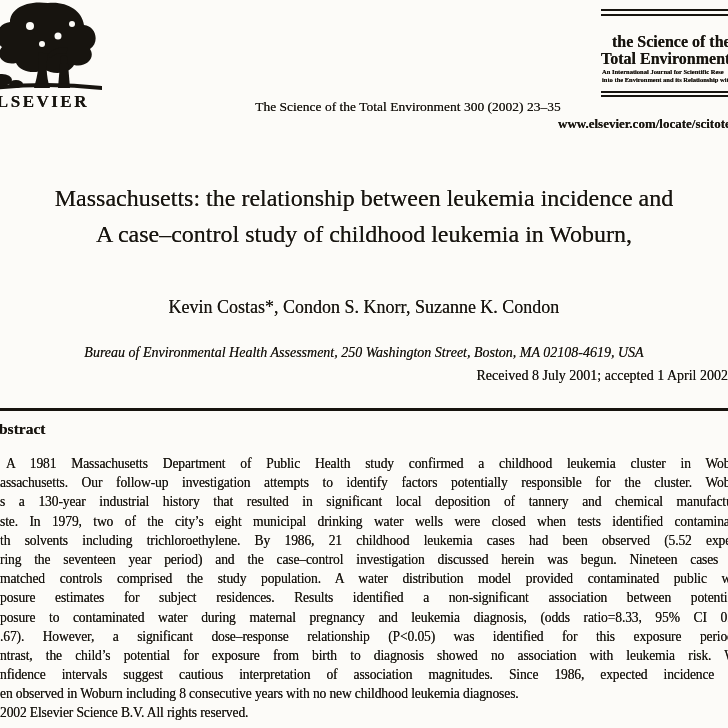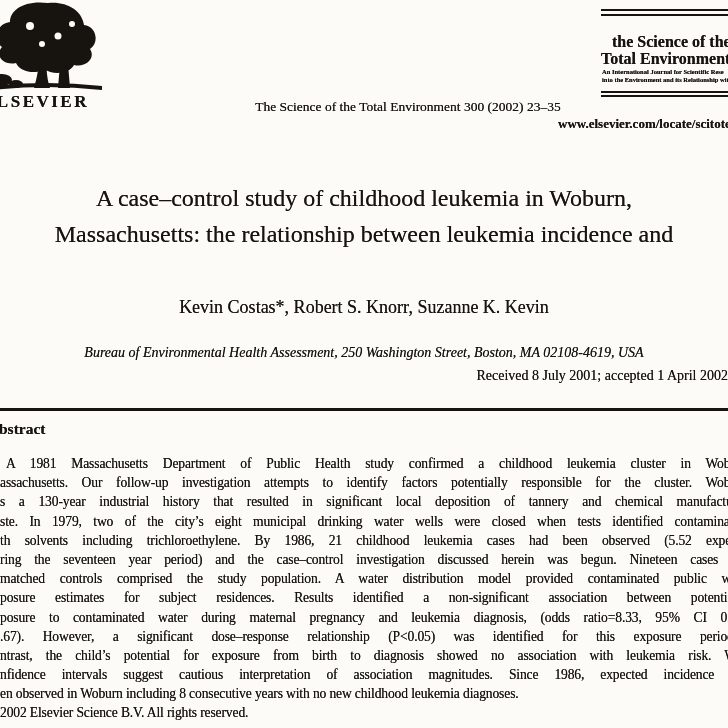--- a/index.html
+++ b/index.html
@@ -66,25 +66,25 @@
   <div class="drule"></div>
   <div id="masthead-title1">the Science of the</div>
   <div id="masthead-title2">Total Environment</div>
   <div class="masthead-sub">An International Journal for Scientific Rese</div>
   <div class="masthead-sub">into the Environment and its Relationship wit</div>
   <div class="drule bottom"></div>
 </div>
 <div class="abs" id="website">www.elsevier.com/locate/scitote</div>
 
 <div class="abs" id="title-block">
+  <div class="title-line">Massachusetts: the relationship between leukemia incidence and</div>
   <div class="title-line">A case–control study of childhood leukemia in Woburn,</div>
-  <div class="title-line">Massachusetts: the relationship between leukemia incidence and</div>
 </div>
 
-<div class="abs" id="authors">Kevin Costas*, Robert S. Knorr, Suzanne K. Kevin</div>
+<div class="abs" id="authors">Kevin Costas*, Condon S. Knorr, Suzanne K. Condon</div>
 <div class="abs" id="affiliation">Bureau of Environmental Health Assessment, 250 Washington Street, Boston, MA 02108-4619, USA</div>
 <div class="abs" id="received">Received 8 July 2001; accepted 1 April 2002</div>
 
 <div class="abs" id="section-rule"></div>
 <div class="abs" id="abstract-heading">bstract</div>
 
 <div class="abs" id="abstract-body">
   <div class="aline first">A 1981 Massachusetts Department of Public Health study confirmed a childhood leukemia cluster in Wobu</div>
   <div class="aline">assachusetts. Our follow-up investigation attempts to identify factors potentially responsible for the cluster. Wobu</div>
   <div class="aline">s a 130-year industrial history that resulted in significant local deposition of tannery and chemical manufactur</div>

